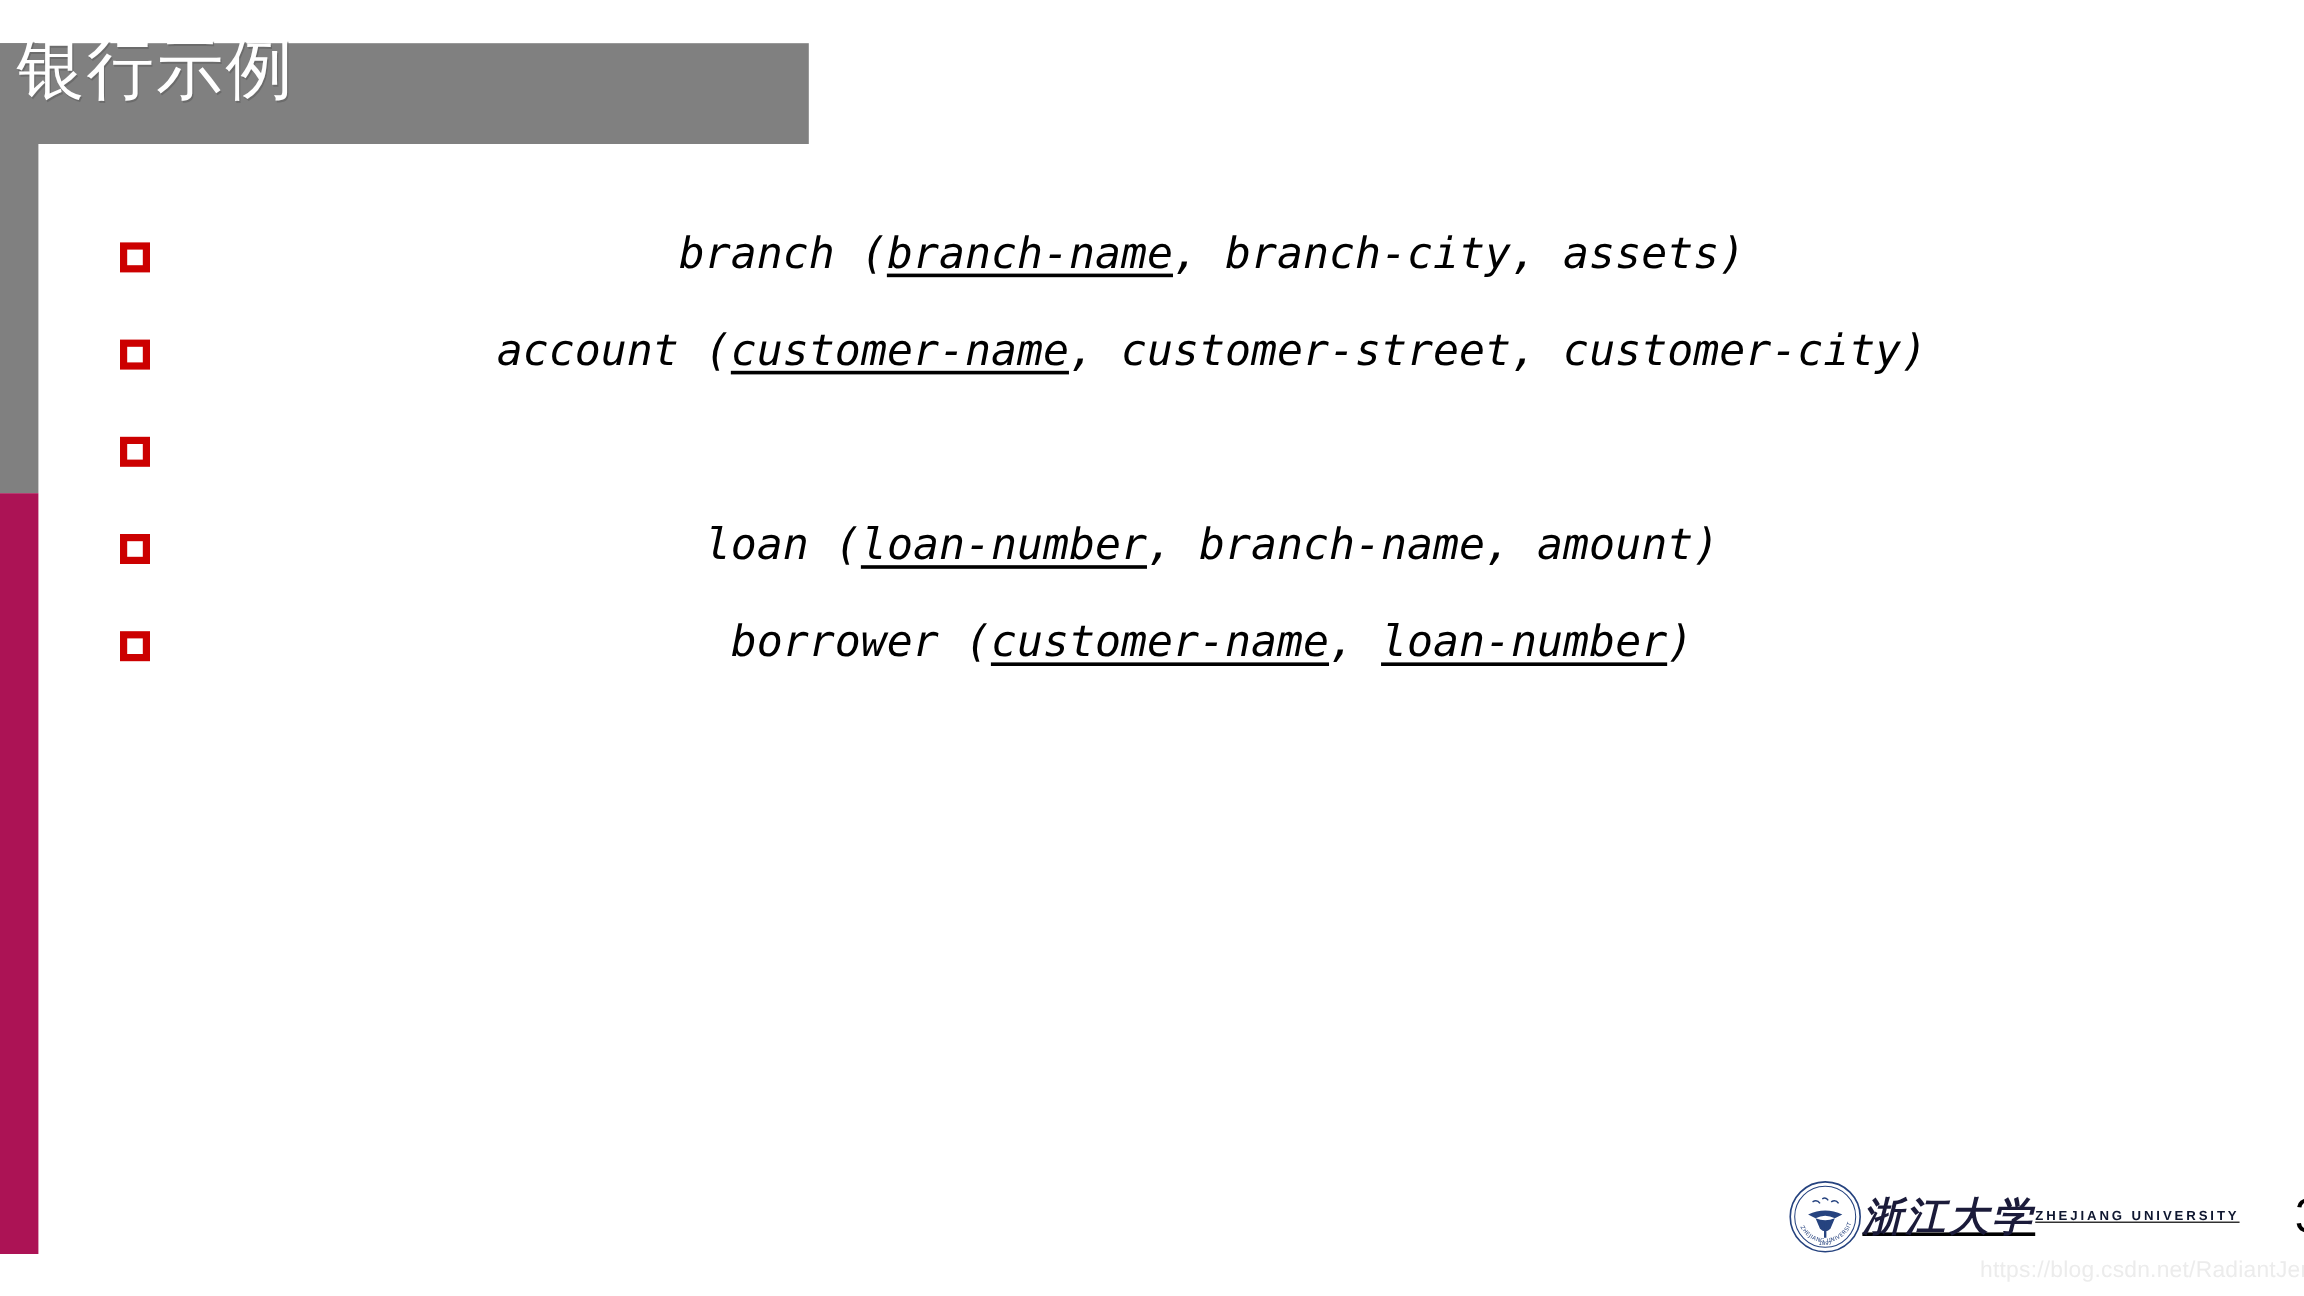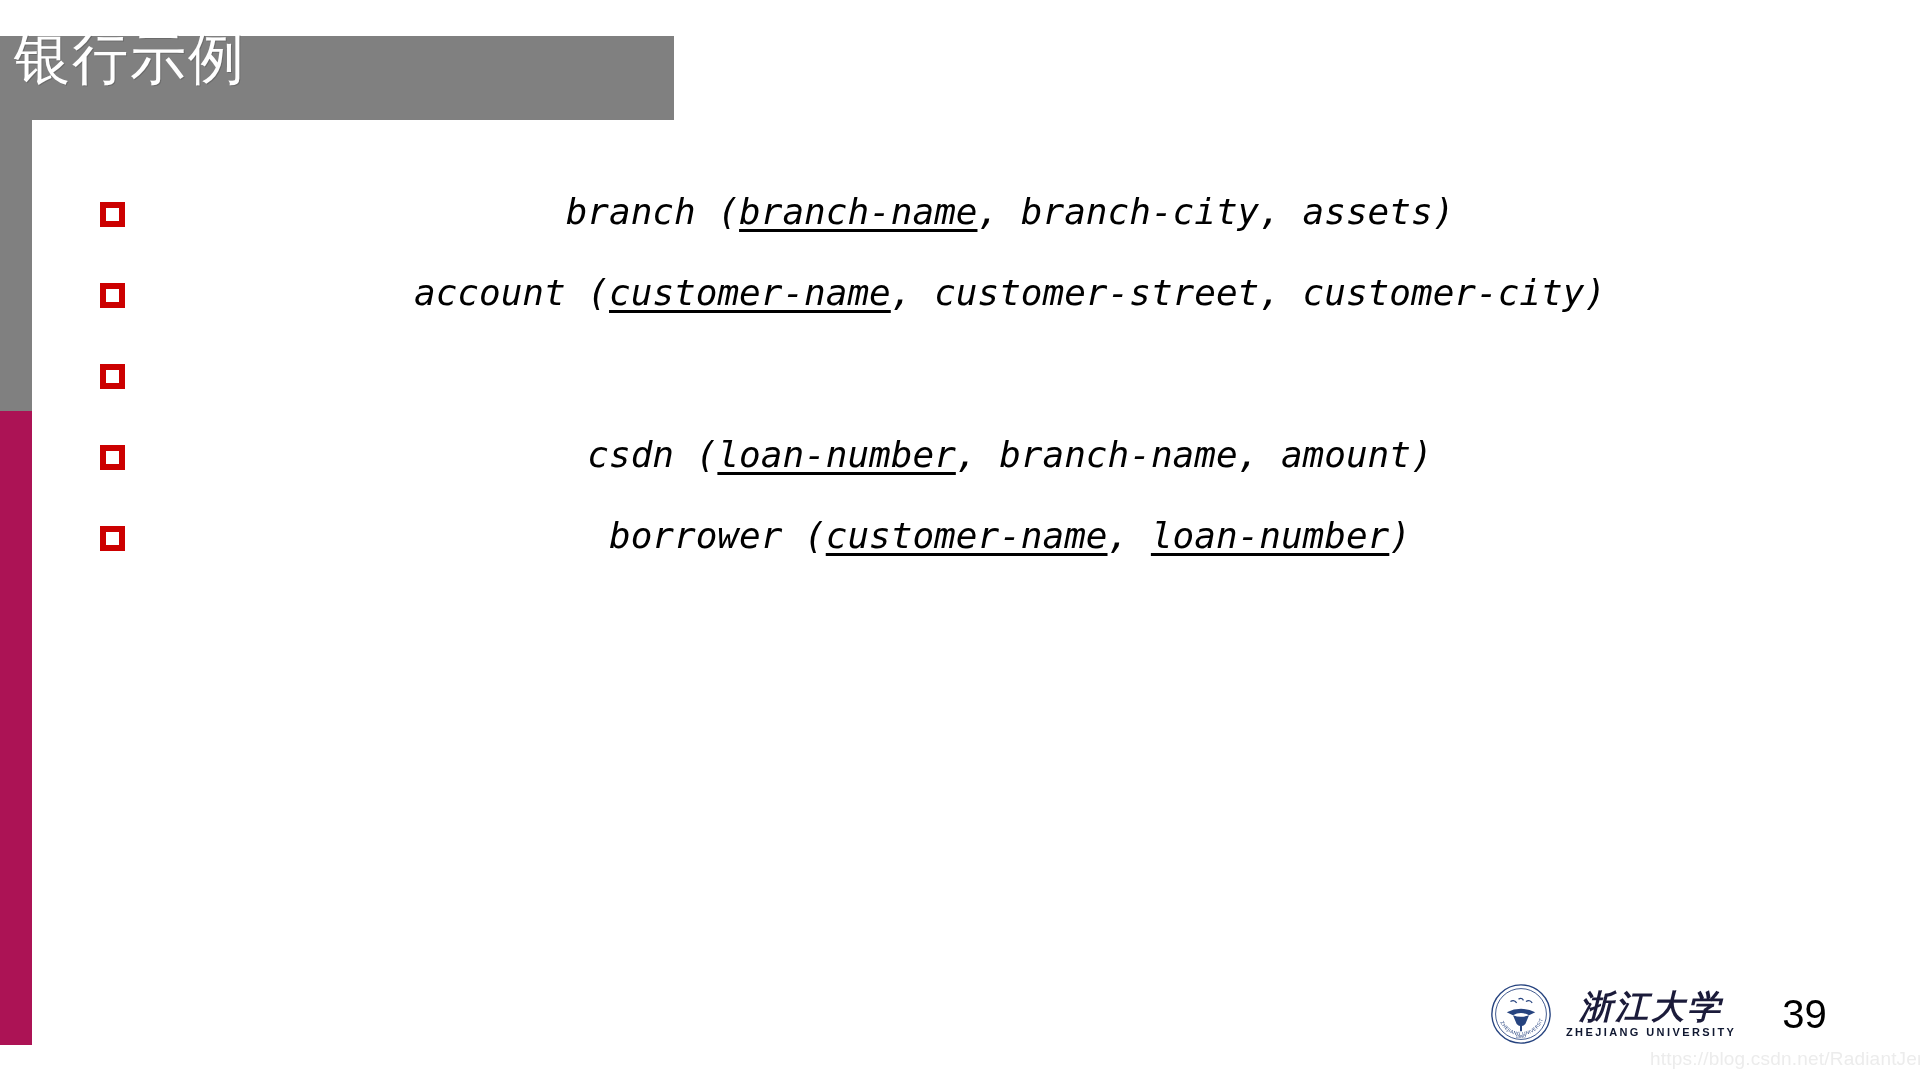--- a/index.html
+++ b/index.html
@@ -79,25 +79,25 @@
 
   
   .footer {
     position:absolute;
     left:1490px; top:983px;
     display:flex;
     align-items:center;
   }
   .zju-seal { width:62px; height:62px; flex:0 0 auto; }
   .zju-wordmark {
-    margin-left:14px;
     display:flex;
-    flex-direction:column;
+    flex-direction:row;
     align-items:center;
     flex:0 0 auto;
+    text-decoration:underline;
   }
   .zju-cn {
     font-family:"DejaVu Serif", serif;
     font-size:33px;
     font-weight:bold;
     font-style:italic;
     color:#1b1b3a;
     letter-spacing:3px;
     line-height:36px;
     white-space:nowrap;
@@ -146,21 +146,21 @@
       </div>
       <div class="bullet-row">
         <div class="bullet-marker"></div>
         <div class="bullet-text"><span>account (</span><span class="u">customer-name</span><span>, customer-street, customer-city)</span></div>
       </div>
       <div class="bullet-row">
         <div class="bullet-marker"></div>
       </div>
       <div class="bullet-row">
         <div class="bullet-marker"></div>
-        <div class="bullet-text"><span>csdn (</span><span class="u">loan-number</span><span>, branch-name, amount)</span></div>
+        <div class="bullet-text"><span>loan (</span><span class="u">loan-number</span><span>, branch-name, amount)</span></div>
       </div>
       <div class="bullet-row">
         <div class="bullet-marker"></div>
         <div class="bullet-text"><span>borrower (</span><span class="u">customer-name</span><span>, </span><span class="u">loan-number</span><span>)</span></div>
       </div>
     </div>
 
   <div class="footer">
 
     <svg class="zju-seal" viewBox="0 0 100 100">

